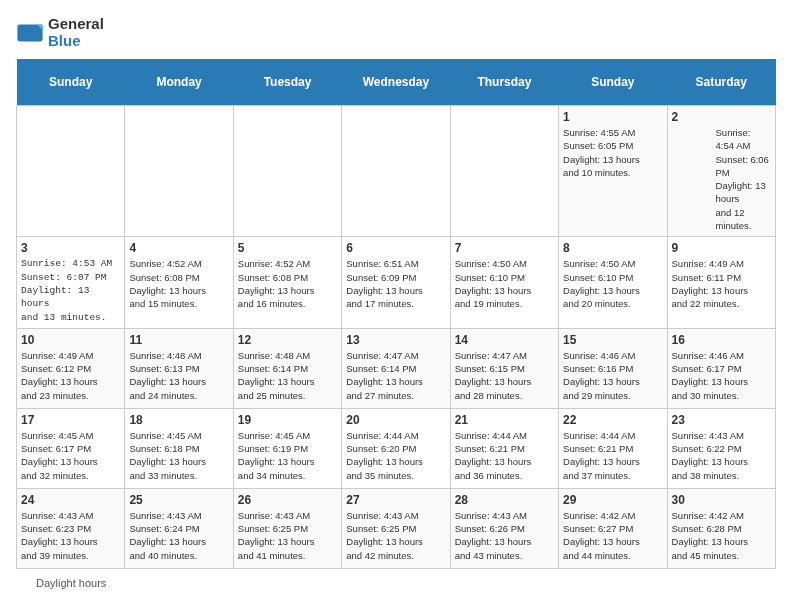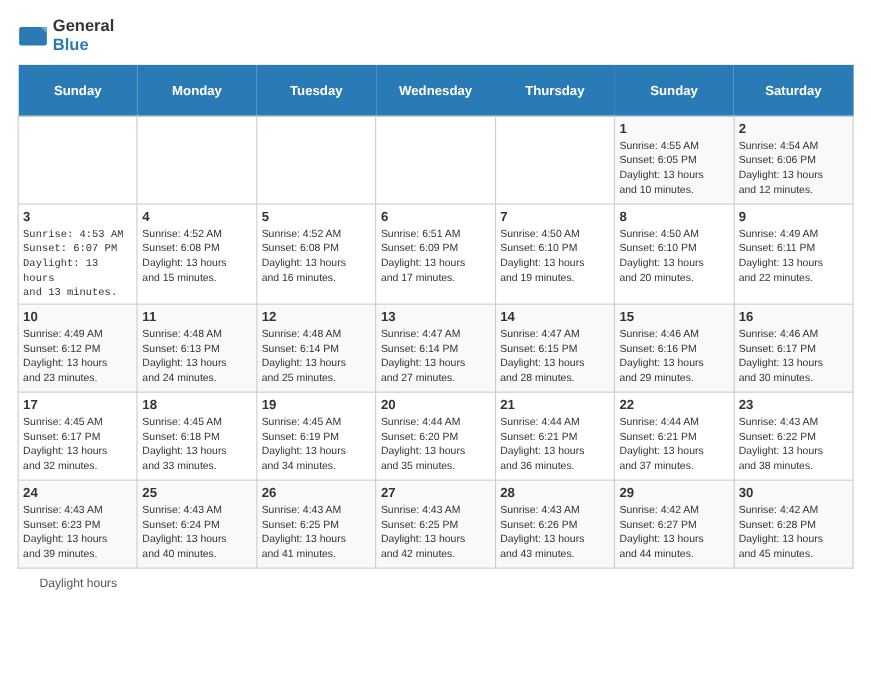--- a/index.html
+++ b/index.html
@@ -134,21 +134,21 @@
         <td class="empty-cell"></td>
         <td>
           <span class="day-num">1</span>
           <div class="day-info" style="white-space: pre-line;">Sunrise: 4:55 AM
 Sunset: 6:05 PM
 Daylight: 13 hours
 and 10 minutes.</div>
         </td>
         <td>
           <span class="day-num">2</span>
-          <div class="day-info" style="white-space: pre-line;">Sunrise: 4:54 AM
+          <div class="day-info" style="white-space: pre-line; margin-left: 44px;">Sunrise: 4:54 AM
 Sunset: 6:06 PM
 Daylight: 13 hours
 and 12 minutes.</div>
         </td>
       </tr>
       <tr>
         <td>
           <span class="day-num">3</span>
           <div class="day-info" style="white-space: pre-line; font-family: Liberation Mono, monospace;">Sunrise: 4:53 AM
 Sunset: 6:07 PM

